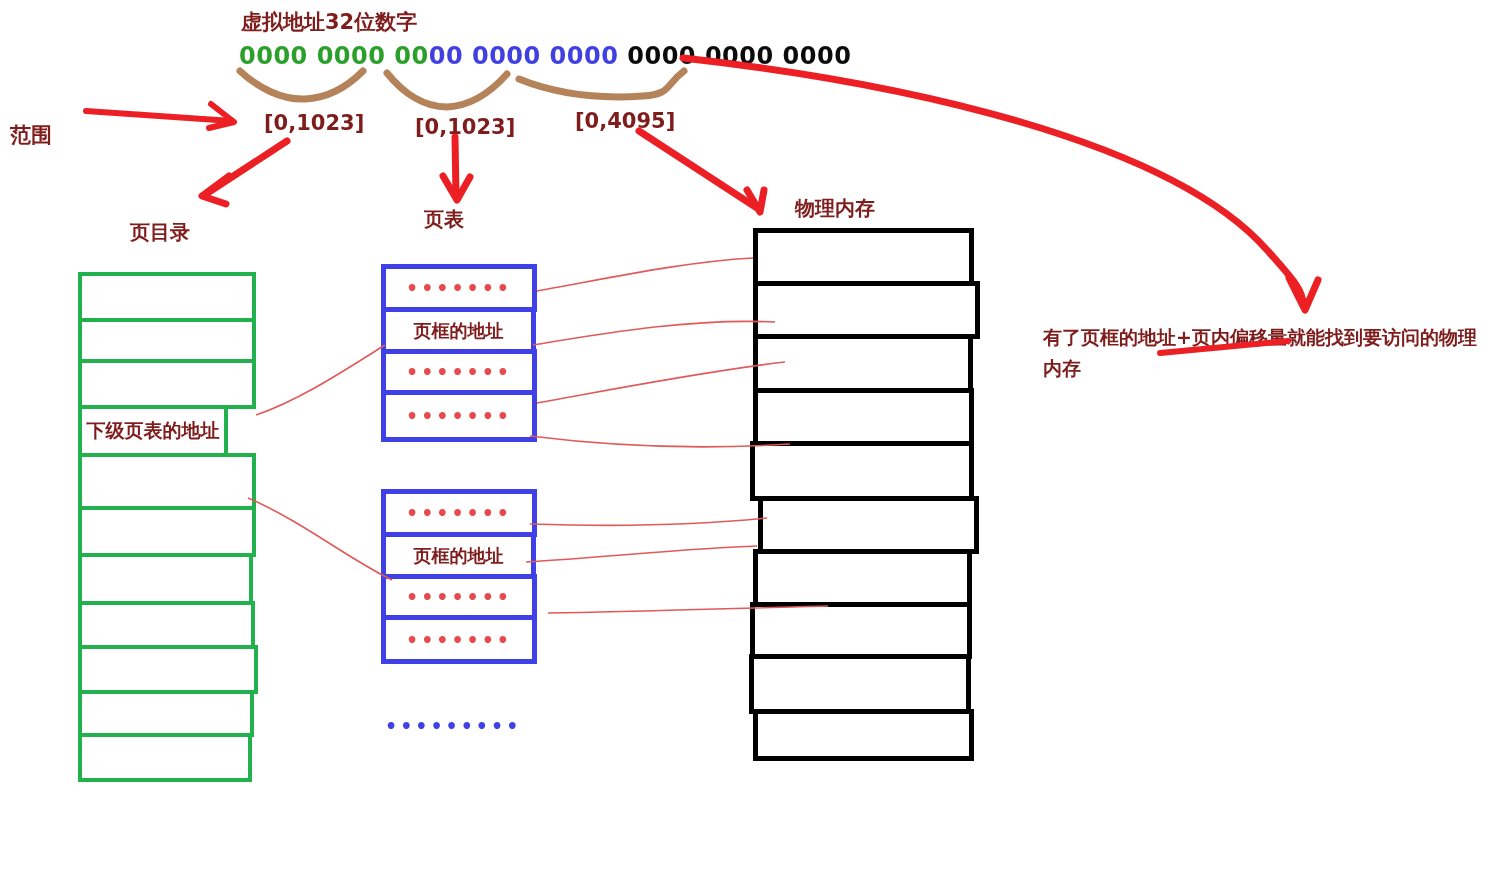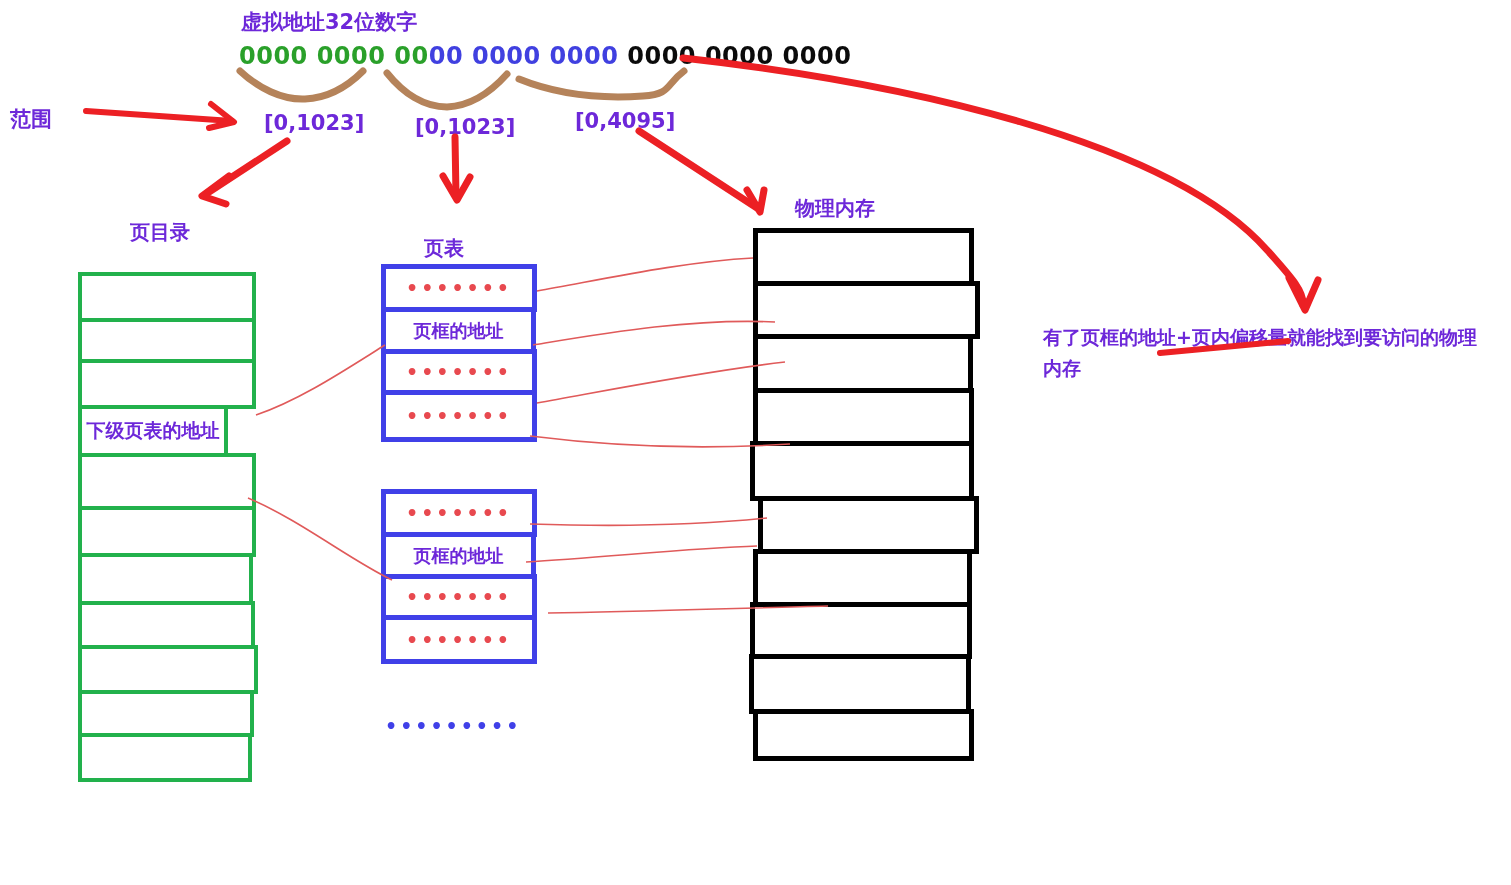--- a/index.html
+++ b/index.html
@@ -6,21 +6,21 @@
   body{
     width:1511px;height:885px;position:relative;overflow:hidden;
     font-family:"DejaVu Sans","Liberation Sans",sans-serif;
   }
   #stage{position:absolute;left:0;top:0;width:1511px;height:885px;}
 
   .abs{position:absolute;}
 
   
   .red-label{
-    color:#6d28d9;font-weight:bold;white-space:nowrap;
+    color:#7f1d1d;font-weight:bold;white-space:nowrap;
     font-family:"DejaVu Sans","Liberation Sans",sans-serif;
   }
   .t-title{font-size:21px;letter-spacing:0px;}
   .t-range{font-size:21px;}
   .t-head{font-size:20px;font-family:Liberation Mono, monospace;}
   .t-cell{font-size:18px;}
   .t-note{font-size:19px;line-height:31px;white-space:normal;width:440px;}
 
   
   #bits{
@@ -59,28 +59,28 @@
 </style>
 </head>
 <body>
 
 <div id="stage">
 
   <div class="abs red-label t-title" style="left:241px;top:8px;">虚拟地址32位数字</div>
 
   <div id="bits"><span class="g">0000 0000 00</span><span class="b">00 0000 0000</span> <span class="k">0000 0000 0000</span></div>
 
-  <div class="abs red-label t-range" style="left:10px;top:105px;">范围</div>
+  <div class="abs red-label t-range" style="left:10px;top:121px;">范围</div>
 
   <div class="abs red-label t-range" style="left:264px;top:111px;">[0,1023]</div>
   <div class="abs red-label t-range" style="left:415px;top:115px;">[0,1023]</div>
   <div class="abs red-label t-range" style="left:575px;top:109px;">[0,4095]</div>
 
   <div class="abs red-label t-head" style="left:130px;top:219px;">页目录</div>
-  <div class="abs red-label t-head" style="left:424px;top:235px;">页表</div>
+  <div class="abs red-label t-head" style="left:424px;top:206px;">页表</div>
   <div class="abs red-label t-head" style="left:795px;top:195px;">物理内存</div>
 
   <div class="table pd" id="pd" style="left:78px;top:272px;width:178px;">
     <div class="row" style="height:50px;">
         <span class="red-label t-cell"></span>
       </div>
     <div class="row" style="height:45px;">
         <span class="red-label t-cell"></span>
       </div>
     <div class="row" style="height:50px;">

